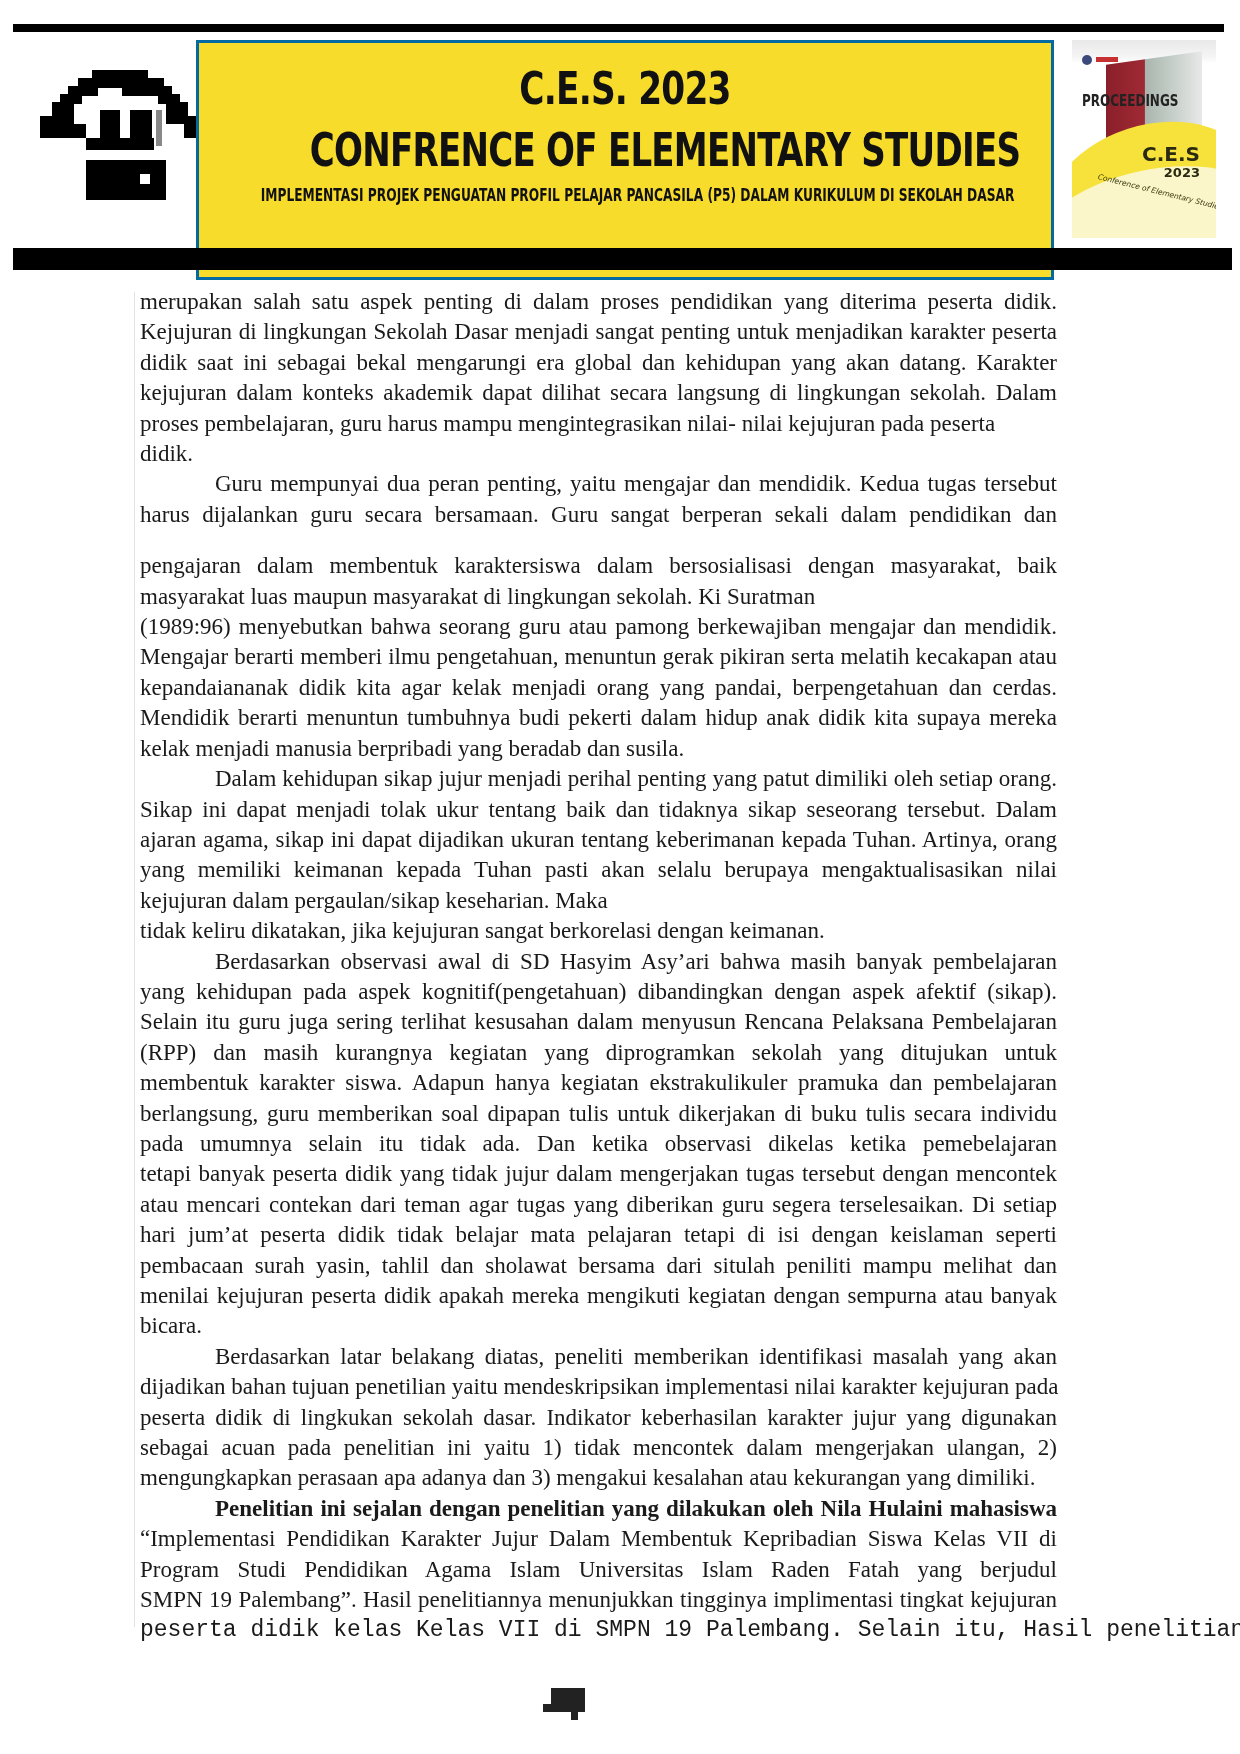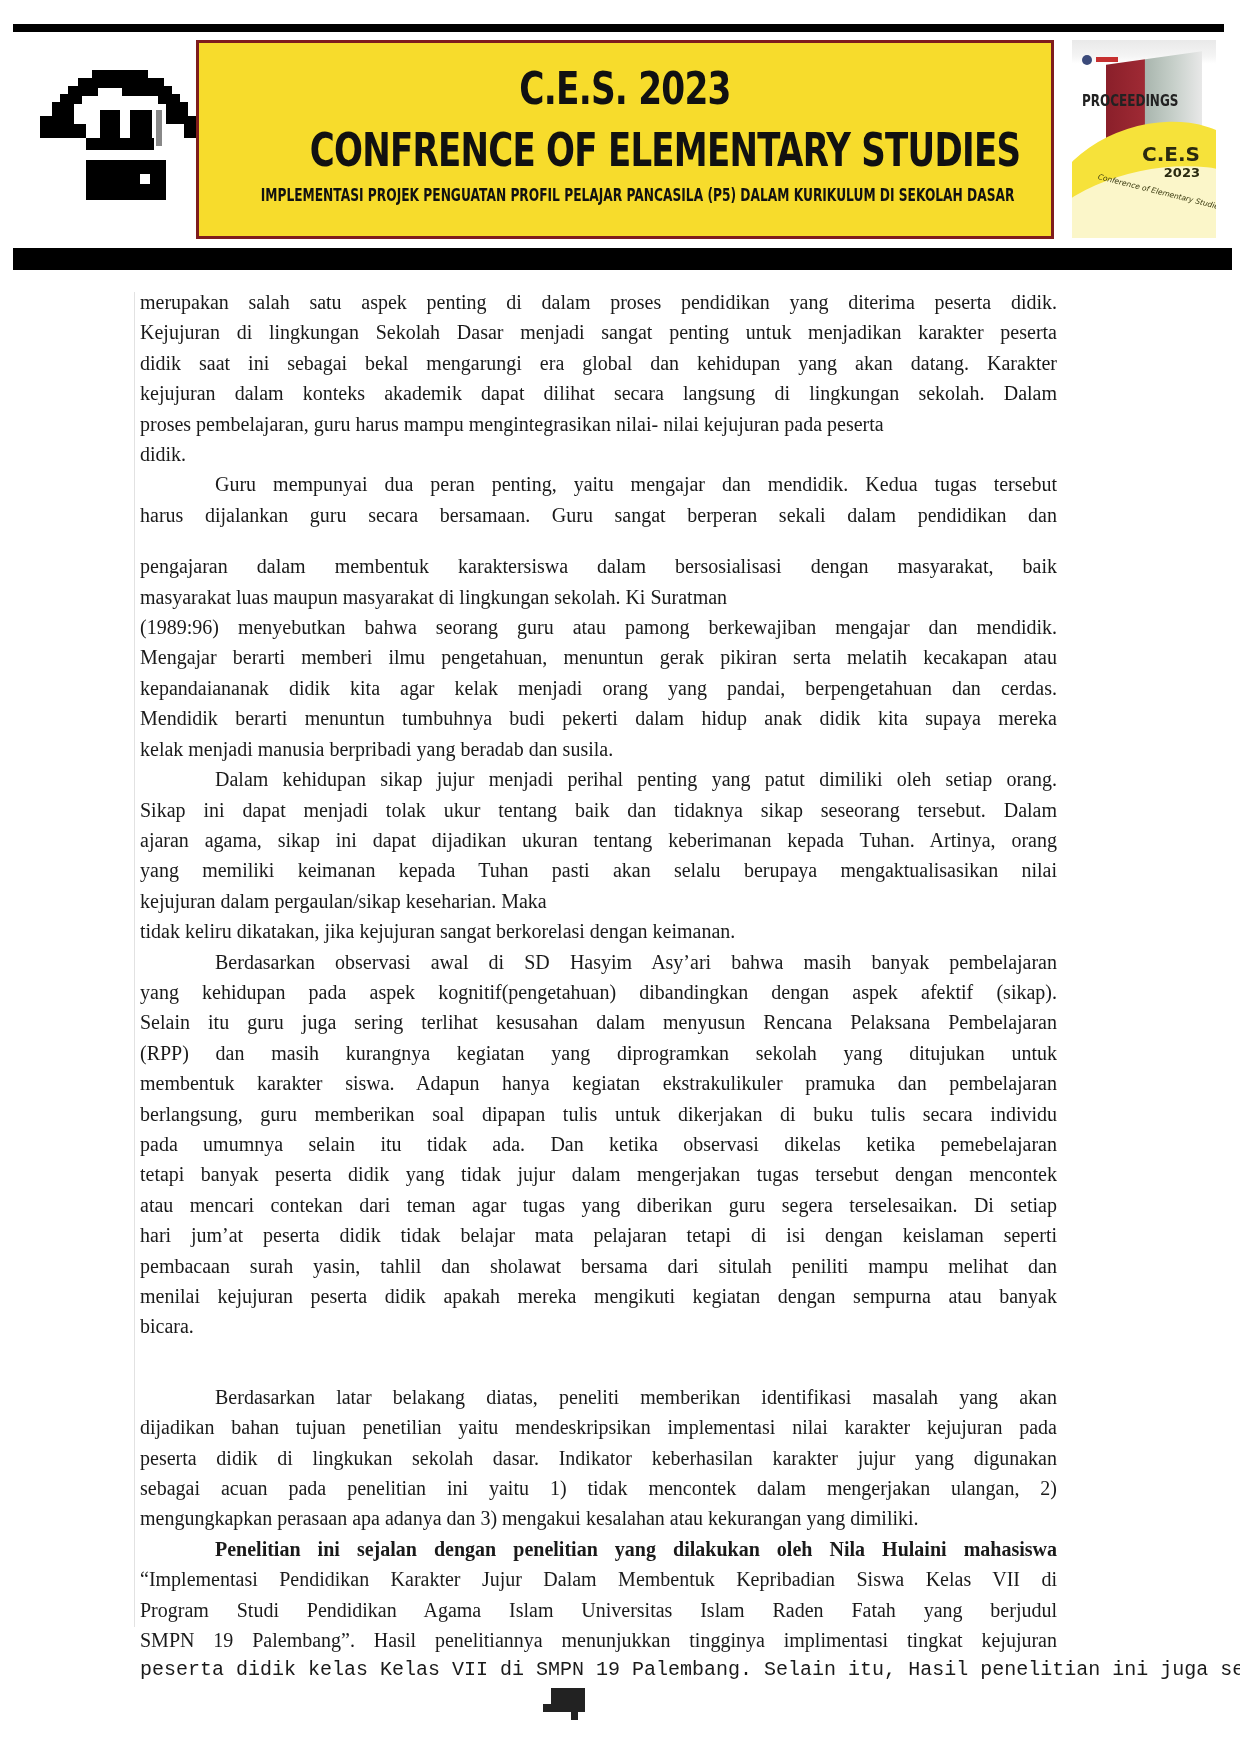--- a/index.html
+++ b/index.html
@@ -1,36 +1,36 @@
 <!DOCTYPE html>
 <html><head>
 <meta charset="utf-8">
 <style>
   html, body { margin: 0; padding: 0; background: #ffffff; }
   body { width: 1240px; height: 1754px; position: relative; overflow: hidden; font-family: "Liberation Serif", serif; color: #1a1a1a; }
   .bar-top { position: absolute; left: 13px; top: 24px; width: 1211px; height: 8px; background: #000; }
   .bar-bottom { position: absolute; left: 13px; top: 248px; width: 1219px; height: 22px; background: #000; }
   .logo { position: absolute; left: 40px; top: 70px; width: 176px; height: 130px; }
-  .banner { position: absolute; left: 196px; top: 40px; width: 858px; height: 199px; background: #f7dc2c; border: 3px solid #7f1d1d; box-sizing: border-box; text-align: center; font-family: "DejaVu Sans", sans-serif; color: #111; }
+  .banner { position: absolute; left: 196px; top: 40px; width: 858px; height: 240px; background: #f7dc2c; border: 3px solid #0369a1; box-sizing: border-box; text-align: center; font-family: "DejaVu Sans", sans-serif; color: #111; }
   .banner .t1 { position: absolute; left: 0; right: 0; top: 20px; font-size: 44px; font-weight: bold; letter-spacing: -1px; transform: scaleX(0.78); }
   .banner .t2 { position: absolute; left: 0; right: 0; top: 80px; font-size: 46px; font-weight: bold; letter-spacing: -1px; transform: scaleX(0.74); white-space: nowrap; }
   .banner .t3 { position: absolute; left: -80px; right: -80px; top: 142px; font-size: 17px; font-weight: bold; transform: scaleX(0.72); white-space: nowrap; }
   .cover { position: absolute; left: 1072px; top: 40px; width: 144px; height: 198px; background: linear-gradient(180deg, #e9e9e9 0%, #f4f4f4 8%, #ffffff 12%); overflow: hidden; }
   .cover .building { position: absolute; left: 34px; top: 18px; width: 96px; height: 92px; background: linear-gradient(90deg, #8a1f2a 0%, #9f2a34 40%, #a9b6ae 41%, #c6cfc9 70%, #e8e8e8 100%); transform: skewY(-8deg); }
   .cover .swoosh { position: absolute; left: -30px; top: 85px; width: 220px; height: 160px; border-radius: 50% 50% 0 0; background: #f6e23a; transform: rotate(-18deg); }
   .cover .swoosh2 { position: absolute; left: -40px; top: 130px; width: 240px; height: 120px; border-radius: 50%; background: #fbf6c9; transform: rotate(-12deg); }
   .cover .proc { position: absolute; left: 10px; top: 52px; font-family: "DejaVu Sans", sans-serif; font-weight: bold; font-size: 15px; color: #222; transform: scaleX(0.8); transform-origin: left; }
   .cover .ces { position: absolute; right: 16px; top: 102px; font-family: "DejaVu Sans", sans-serif; font-weight: bold; font-size: 20px; color: #2a2a10; }
   .cover .year { position: absolute; right: 16px; top: 125px; font-family: "DejaVu Sans", sans-serif; font-weight: bold; font-size: 13px; color: #2a2a10; }
   .cover .conf { position: absolute; left: 26px; top: 132px; font-family: "DejaVu Sans", sans-serif; font-style: italic; font-size: 7.5px; color: #3a3a10; transform: rotate(14deg); transform-origin: left; white-space: nowrap; }
   .cover .badge { position: absolute; left: 10px; top: 15px; width: 10px; height: 10px; border-radius: 50%; background: #3b4a7a; }
   .cover .badge2 { position: absolute; left: 24px; top: 17px; width: 22px; height: 5px; background: #c63030; }
   .content { position: absolute; left: 140px; top: 287px; width: 917px; }
   .guide { position: absolute; left: 134px; top: 292px; width: 1px; height: 1335px; background: #e2e2e2; }
-  p.para { margin: 0; font-size: 20px; line-height: 30.4px; text-align: justify; }
+  p.para { margin: 0; font-size: 23px; line-height: 30.4px; text-align: justify; }
   p.para .ln { display: block; text-align: justify; text-align-last: justify; white-space: nowrap; }
   p.para .ln.last { text-align-last: left; }
   .pagenum { position: absolute; left: 543px; top: 1688px; width: 42px; height: 32px; }
 </style>
 </head>
 <body>
 
 <div class="bar-top"></div>
 
 <div class="logo">
@@ -114,21 +114,21 @@
     <span class="ln" style="display: block;">berlangsung, guru memberikan soal dipapan tulis untuk dikerjakan di buku tulis secara individu</span>
     <span class="ln" style="display: block;">pada umumnya selain itu tidak ada. Dan ketika observasi dikelas ketika pemebelajaran</span>
     <span class="ln" style="display: block;">tetapi banyak peserta didik yang tidak jujur dalam mengerjakan tugas tersebut dengan mencontek</span>
     <span class="ln" style="display: block;">atau mencari contekan dari teman agar tugas yang diberikan guru segera terselesaikan. Di setiap</span>
     <span class="ln" style="display: block;">hari jum’at peserta didik tidak belajar mata pelajaran tetapi di isi dengan keislaman seperti</span>
     <span class="ln" style="display: block;">pembacaan surah yasin, tahlil dan sholawat bersama dari situlah peniliti mampu melihat dan</span>
     <span class="ln" style="display: block;">menilai kejujuran peserta didik apakah mereka mengikuti kegiatan dengan sempurna atau banyak</span>
     <span class="ln last" style="display: block;">bicara.</span>
   </p>
   <p class="para">
-    <span class="ln" style="padding-left: 75px; display: block; margin-top: 40px;">Berdasarkan latar belakang diatas, peneliti memberikan identifikasi masalah yang akan</span>
+    <span class="ln" style="padding-left: 75px; display: block;">Berdasarkan latar belakang diatas, peneliti memberikan identifikasi masalah yang akan</span>
     <span class="ln" style="display: block;">dijadikan bahan tujuan penetilian yaitu mendeskripsikan implementasi nilai karakter kejujuran pada</span>
     <span class="ln" style="display: block;">peserta didik di lingkukan sekolah dasar. Indikator keberhasilan karakter jujur yang digunakan</span>
     <span class="ln" style="display: block;">sebagai acuan pada penelitian ini yaitu 1) tidak mencontek dalam mengerjakan ulangan, 2)</span>
     <span class="ln last" style="display: block;">mengungkapkan perasaan apa adanya dan 3) mengakui kesalahan atau kekurangan yang dimiliki.</span>
   </p>
   <p class="para">
     <span class="ln" style="padding-left: 75px; display: block; font-weight: bold;">Penelitian ini sejalan dengan penelitian yang dilakukan oleh Nila Hulaini mahasiswa</span>
     <span class="ln" style="display: block;">“Implementasi Pendidikan Karakter Jujur Dalam Membentuk Kepribadian Siswa Kelas VII di</span>
     <span class="ln" style="display: block;">Program Studi Pendidikan Agama Islam Universitas Islam Raden Fatah yang berjudul</span>
     <span class="ln" style="display: block;">SMPN 19 Palembang”. Hasil penelitiannya menunjukkan tingginya implimentasi tingkat kejujuran</span>

